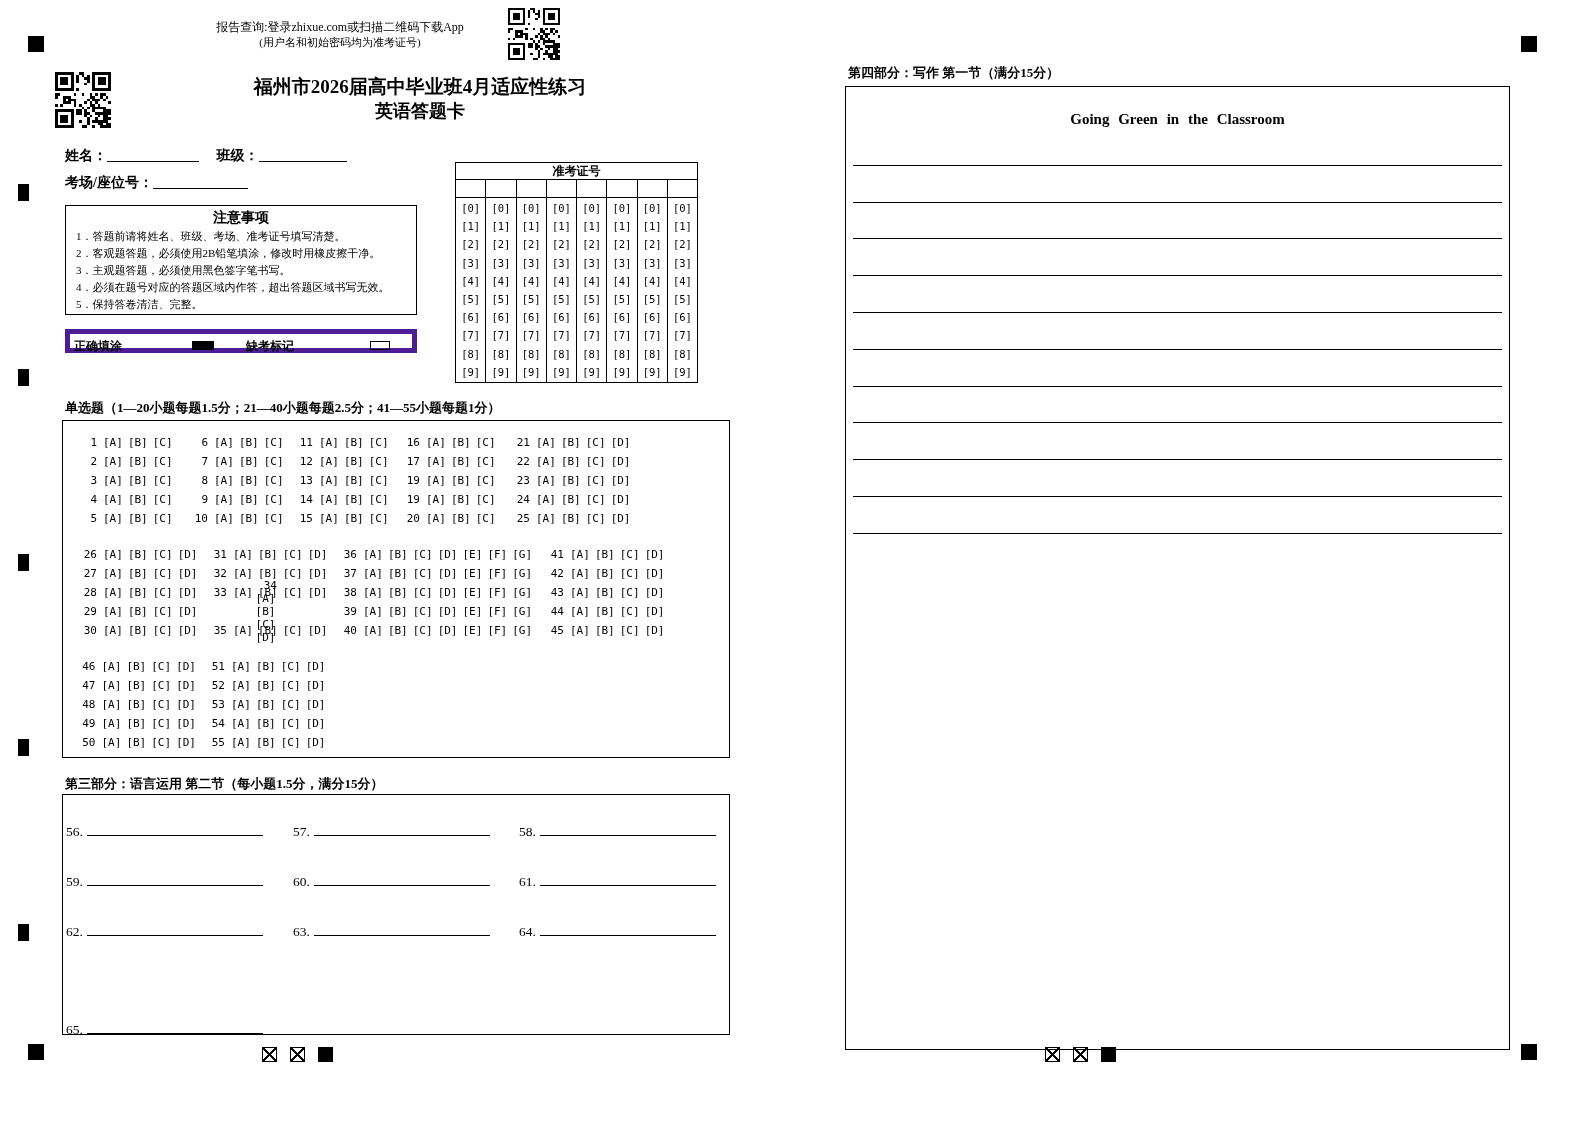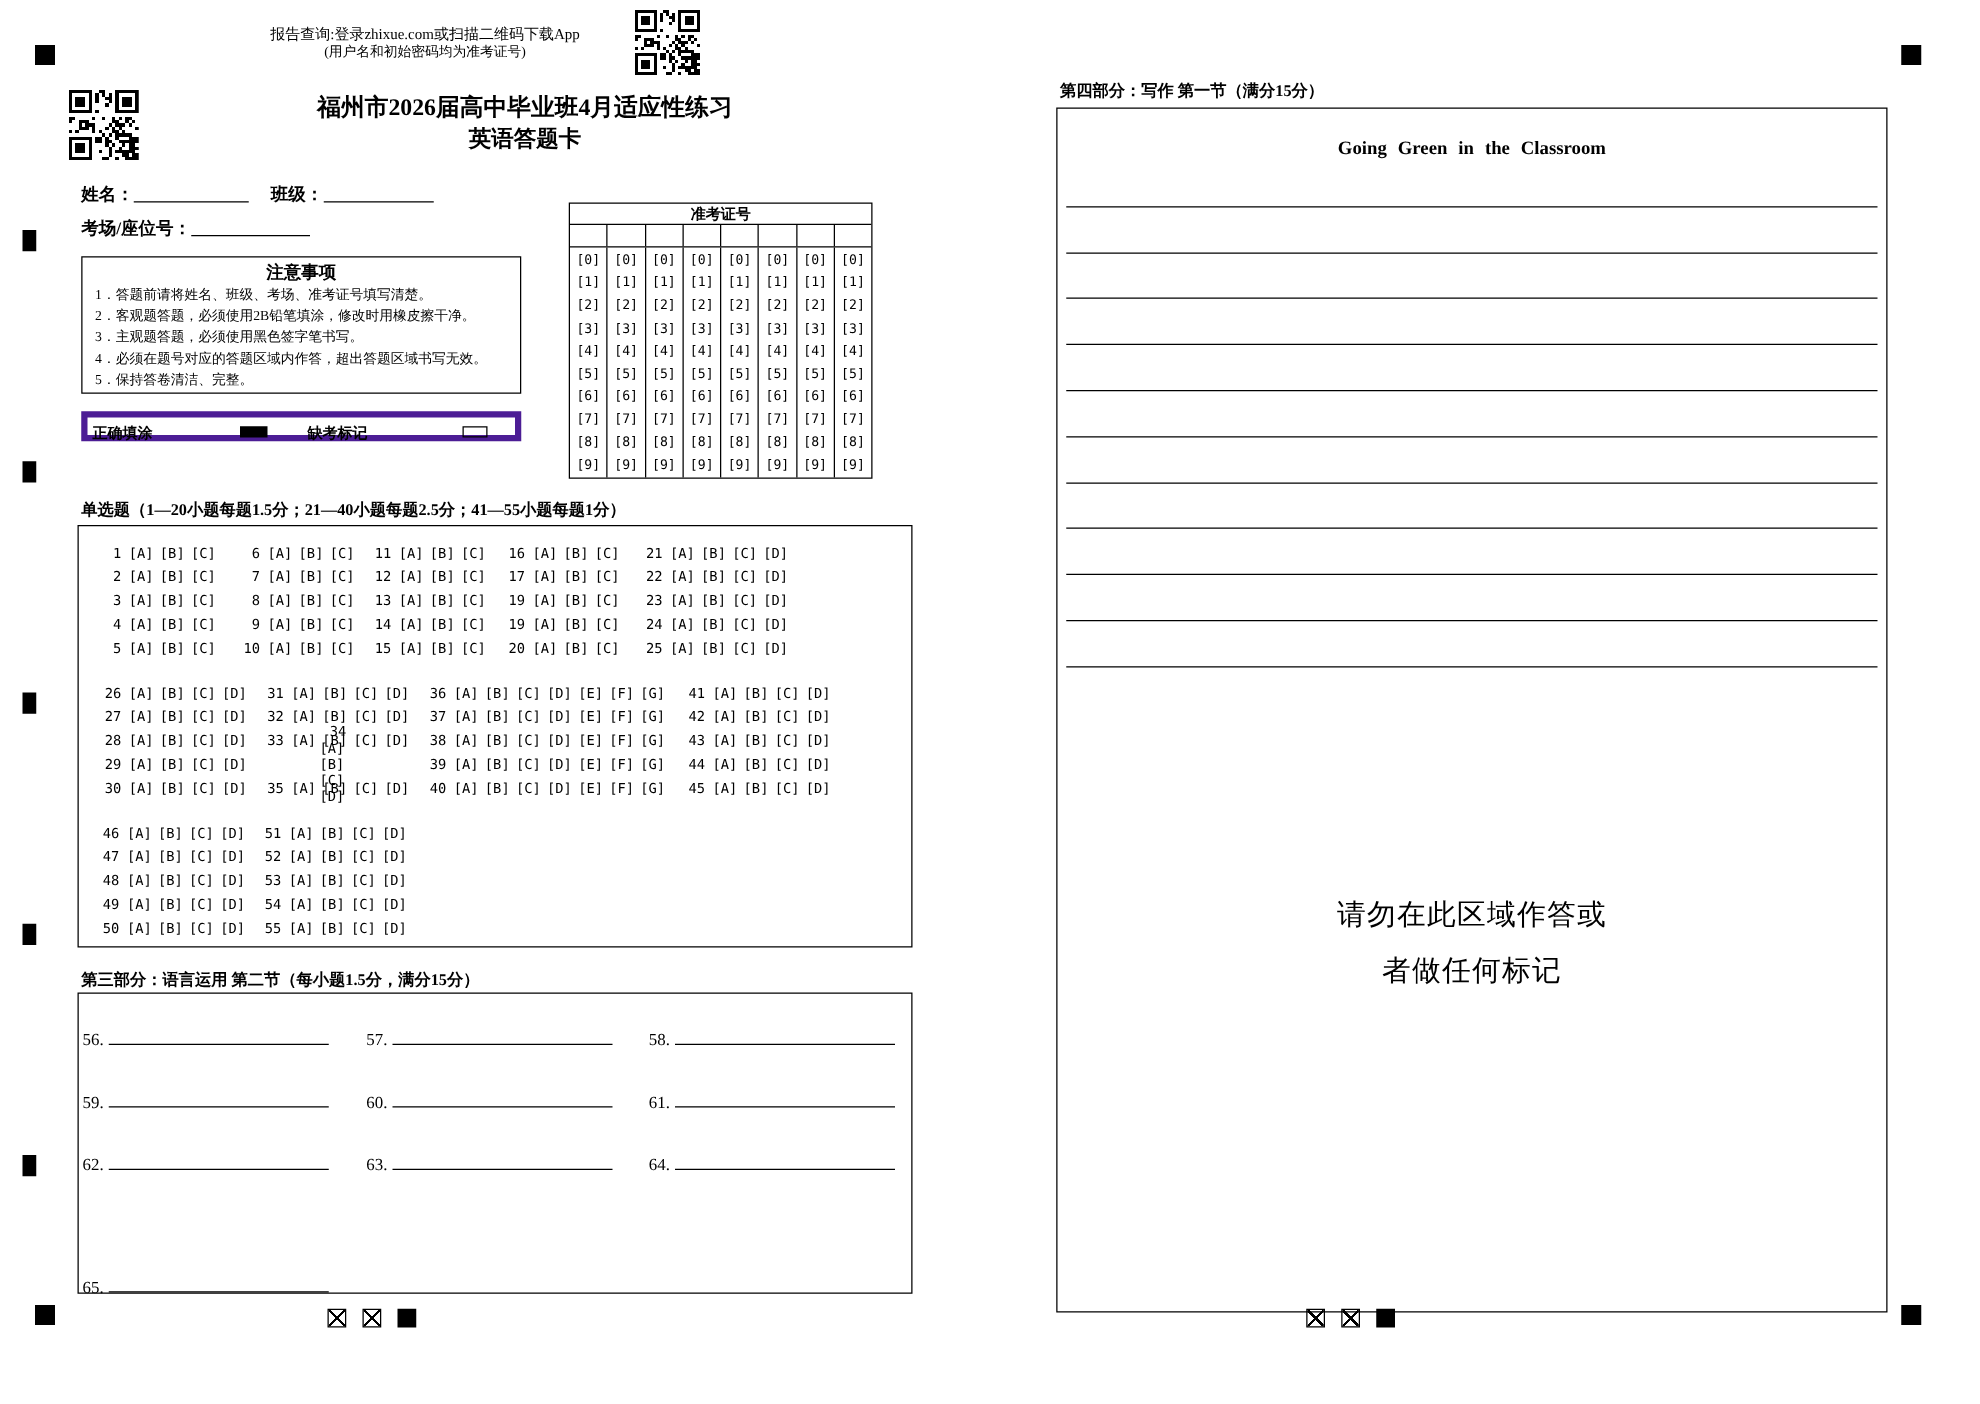--- a/index.html
+++ b/index.html
@@ -898,24 +898,20 @@
         <div class="wline"></div>
         <div class="wline"></div>
         <div class="wline"></div>
         <div class="wline"></div>
         <div class="wline"></div>
         <div class="wline"></div>
         <div class="wline"></div>
         <div class="wline"></div>
         <div class="wline"></div>
       </div>
-    <div class="no-write">
-      <div>请勿在此区域作答或</div>
-      <div>者做任何标记</div>
-    </div>
   </div>
 
   <div class="bmarks" style="left:262px;top:1047px">
     <div class="mk xbox"></div>
     <div class="mk xbox"></div>
     <div class="mk fbox"></div>
   </div>
   <div class="bmarks" style="left:1045px;top:1047px">
     <div class="mk xbox"></div>
     <div class="mk xbox"></div>

